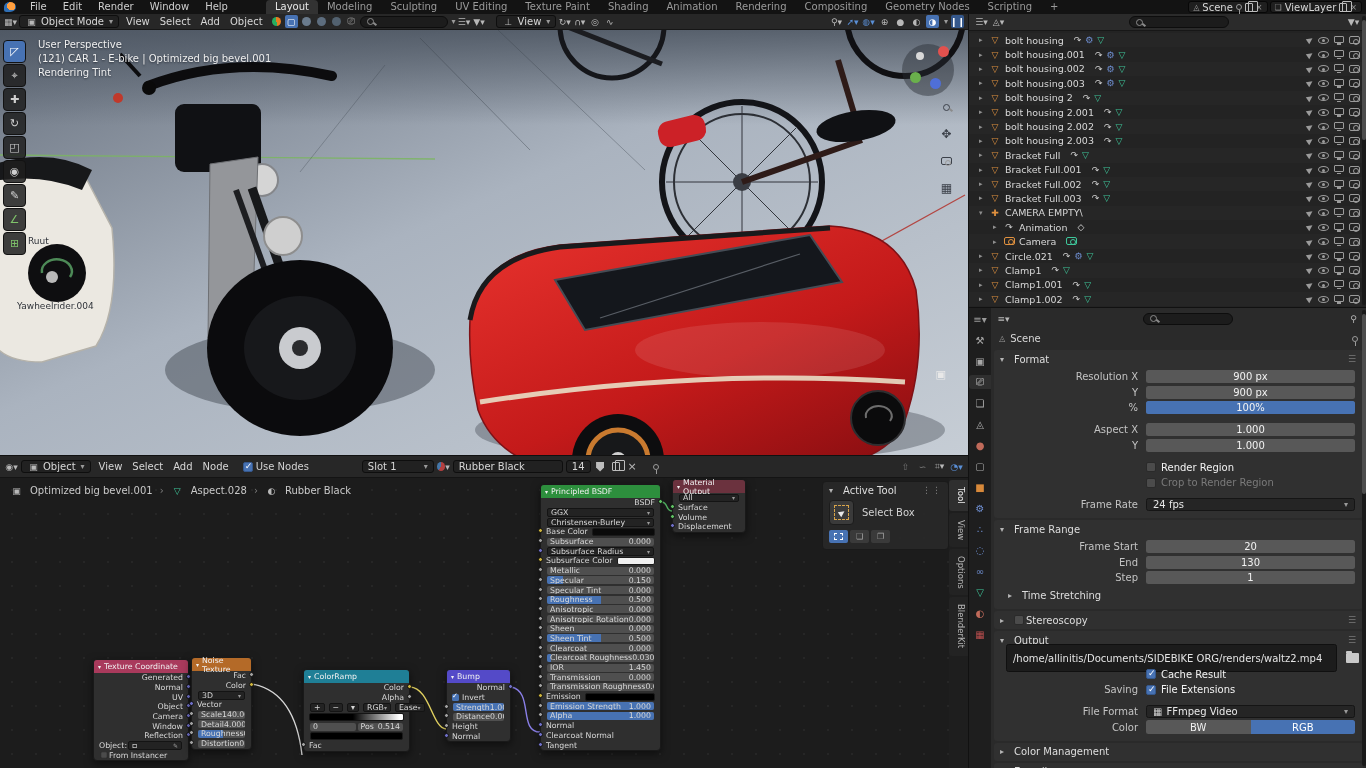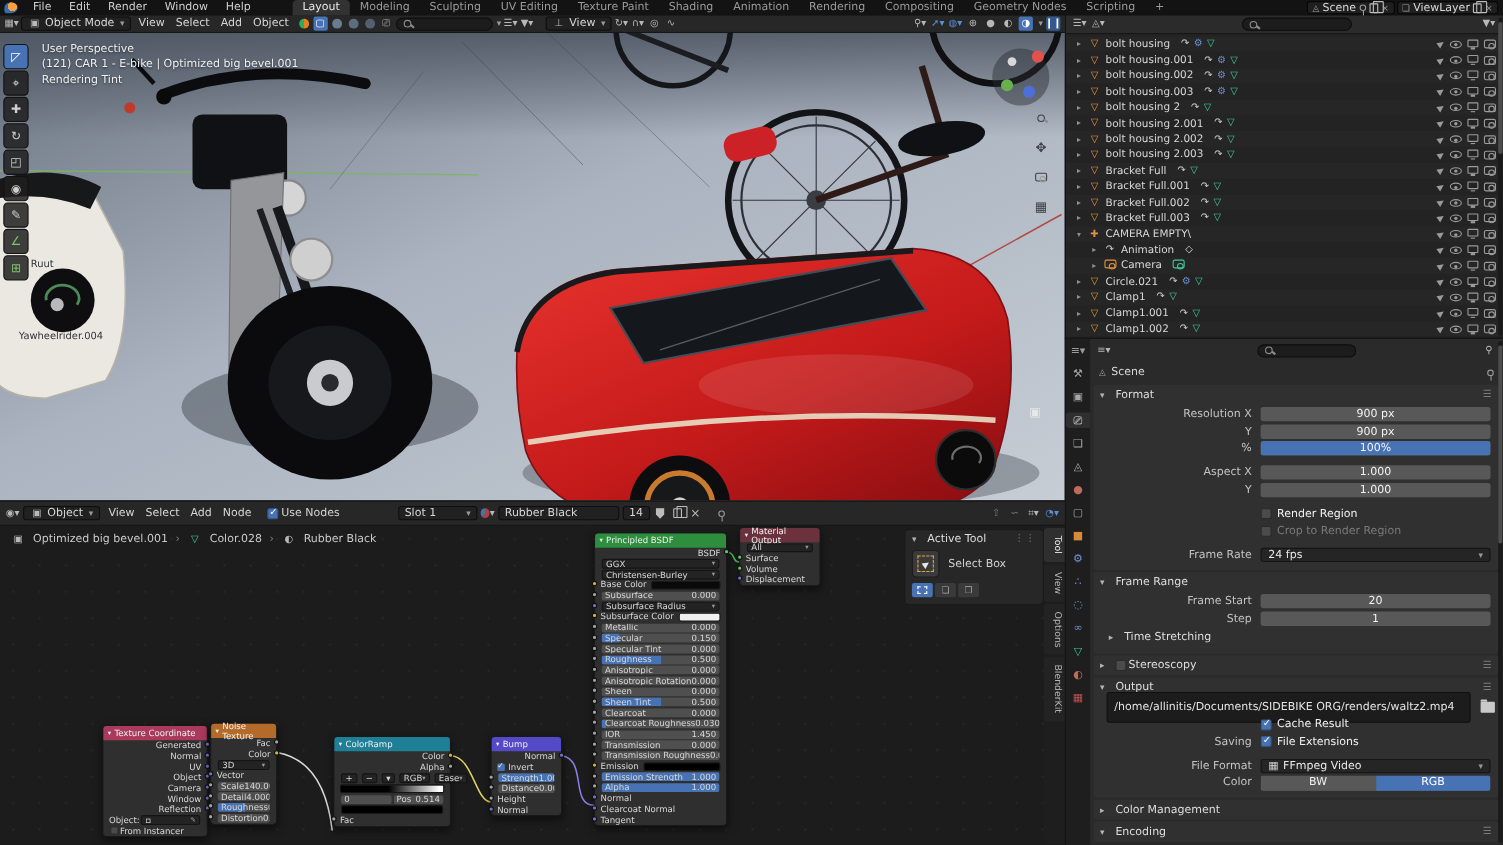--- a/index.html
+++ b/index.html
@@ -735,20 +735,26 @@
             <span class="caret">▾</span>
             <span>Frame Range</span>
           </div>
           <div class="prow">
             <span class="plabel">Frame Start</span>
             <div class="pfield">
               <span>20</span>
             </div>
           </div>
           <div class="prow">
+            <span class="plabel">End</span>
+            <div class="pfield">
+              <span>130</span>
+            </div>
+          </div>
+          <div class="prow">
             <span class="plabel">Step</span>
             <div class="pfield">
               <span>1</span>
             </div>
           </div>
           <div class="panel-h" style="padding-left: 14px;">
             <span class="caret">▸</span>
             <span>Time Stretching</span>
           </div>
         </div>
@@ -865,21 +871,21 @@
       <span class="hicon" style="color:#5a8fd6">◔▾</span>
     </div>
   </div>
 
   <div id="shader-canvas">
     <div id="crumb">
       <span class="hicon">▣</span>
       <span>Optimized big bevel.001</span>
       <span class="crumb-sep">›</span>
       <span class="hicon" style="color:#3ec79b">▽</span>
-      <span>Color.028</span>
+      <span>Aspect.028</span>
       <span class="crumb-sep">›</span>
       <span class="hicon">◐</span>
       <span>Rubber Black</span>
     </div>
 
     <svg id="wires" width="968" height="290">
       <path d="M189,228 C191,228 190,227 193,227" stroke="#8a8ae0" stroke-width="1.4" fill="none"></path>
       <path d="M252,206 C285,212 298,242 302,277" stroke="#d8d8d8" stroke-width="1.4" fill="none"></path>
       <path d="M410,209 C430,210 432,250 446,251" stroke="#e0d060" stroke-width="1.4" fill="none"></path>
       <path d="M511,209 C534,213 518,254 540,254" stroke="#8a7fe8" stroke-width="1.4" fill="none"></path>

